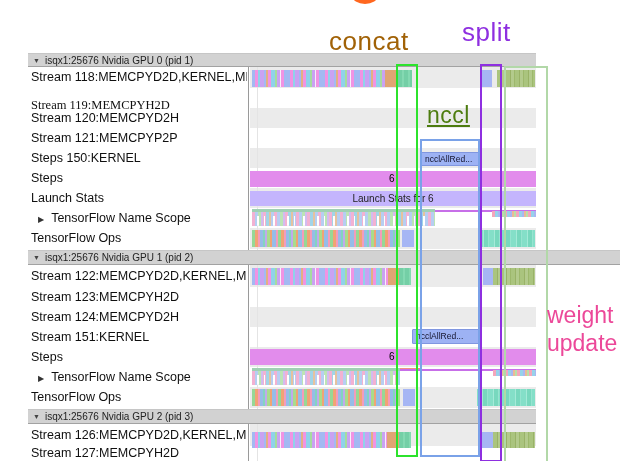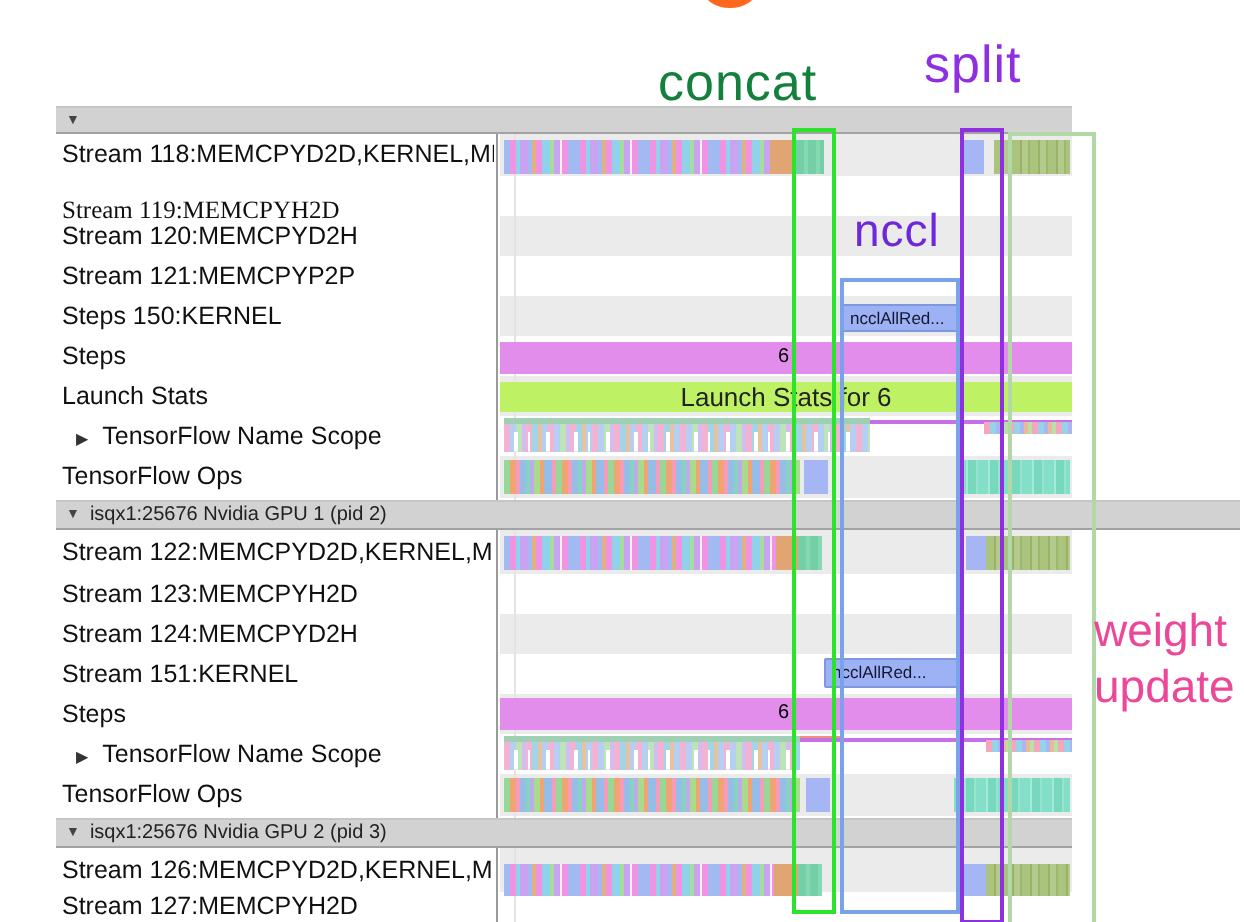--- a/index.html
+++ b/index.html
@@ -35,21 +35,21 @@
     background-repeat:no-repeat,no-repeat;}
   .olive-striped{background:repeating-linear-gradient(90deg,#aac47e 0 4px,#99b267 4px 5px,
     #b3ca8c 5px 8px,#9db86c 8px 9px);}
   .teal-striped{background:repeating-linear-gradient(90deg,#84dfc8 0 5px,#a4ead8 5px 6px,
     #78d8be 6px 10px,#96e4d0 10px 11px);}
   .mint{background:repeating-linear-gradient(90deg,#74cfa6 0 4px,#84d9b2 4px 6px);}
   .orange{background:#e0a573;}
   .periwinkle{background:#a6b6f4;}
   .steps{background:#e28cec;}
   .steps .steps-num{position:absolute;top:2px;font-size:10px;color:#000;}
-  .launch{background:#bef264;font-size:13px;color:#222;text-align:center;line-height:15px;}
+  .launch{background:#c4b5fd;font-size:10px;color:#222;text-align:center;line-height:15px;}
   .nccl-bar{background:#9db2f4;border:1px solid #8096e0;border-radius:1px;font-size:8.5px;
     line-height:13px;color:#15152e;padding-left:3px;overflow:hidden;white-space:nowrap;}
   .ns-line{background:#c76fe8;}
   .salmon-line{background:#f29080;}
   .ns-mini{background:repeating-linear-gradient(90deg,#f4a6bc 0 3px,#96d2ea 3px 6px,
     #aab6f2 6px 8px,#ecb896 8px 10px,#b8e0a8 10px 12px);}
   
   .ann-box{position:absolute;border-style:solid;background:transparent;z-index:6;}
   .ann-text{position:absolute;z-index:7;font-size:26px;line-height:26px;letter-spacing:.5px;}
   #ann-nccl{font-size:23px;}
@@ -57,20 +57,21 @@
   .ann-orange{position:absolute;left:352px;top:-13px;width:26px;height:17px;
     border-radius:50%;background:#ff671f;z-index:7;}
 </style>
 </head>
 <body>
 
 <div id="stage">
   <div id="tracks">
       <div class="header-row" style="left: 28px; top: 53px; width: 508px; height: 14px;">
         <span class="tri">▼</span>
+        <span>isqx1:25676 Nvidia GPU 0 (pid 1)</span>
       </div>
       <div class="row-stripe" style="left: 250px; top: 67px; width: 286px; height: 21px;"></div>
       <div class="row-label" style="top: 70px;"><span>Stream 118:MEMCPYD2D,KERNEL,ME</span></div>
       <div class="seg dense-stream" style="left: 252px; top: 70px; width: 133px; height: 17px;"></div>
       <div class="seg orange" style="left: 385px; top: 70px; width: 13px; height: 17px;"></div>
       <div class="seg mint" style="left: 398px; top: 70px; width: 14px; height: 17px;"></div>
       <div class="seg periwinkle" style="left: 480px; top: 70px; width: 12px; height: 17px;"></div>
       <div class="seg olive-striped" style="left: 497px; top: 70px; width: 38px; height: 17px;"></div>
       <div class="row-label" style="top: 98px; font-family: Liberation Serif, serif;"><span>Stream 119:MEMCPYH2D</span></div>
       <div class="row-stripe" style="left: 250px; top: 108px; width: 286px; height: 20px;"></div>
@@ -135,21 +136,21 @@
       <div class="seg dense-stream" style="left: 252px; top: 432px; width: 135px; height: 16px;"></div>
       <div class="seg orange" style="left: 387px; top: 432px; width: 12px; height: 16px;"></div>
       <div class="seg mint" style="left: 399px; top: 432px; width: 12px; height: 16px;"></div>
       <div class="seg periwinkle" style="left: 482px; top: 432px; width: 11px; height: 16px;"></div>
       <div class="seg olive-striped" style="left: 493px; top: 432px; width: 42px; height: 16px;"></div>
       <div class="row-label" style="top: 446px;"><span>Stream 127:MEMCPYH2D</span></div>
       <div class="vline" style="left: 248px; top: 53px; width: 1px; height: 408px; background: rgb(154, 154, 154);"></div>
       <div class="vline" style="left: 257px; top: 53px; width: 1px; height: 408px; background: rgb(228, 228, 228); z-index: 1;"></div>
     </div>
   <div id="ann-orange" class="ann-orange" style="background: rgb(255, 103, 31);"></div>
-  <div id="ann-concat" class="ann-text" style="left: 329px; top: 28px; color: #15803d;">concat</div>
+  <div id="ann-concat" class="ann-text" style="left: 329px; top: 28px; color: #a16207;">concat</div>
   <div id="ann-split" class="ann-text" style="left: 462px; top: 19px; color: rgb(142, 47, 224);">split</div>
-  <div id="ann-nccl" class="ann-text" style="left: 427px; top: 102px; color: #6d28d9;">nccl</div>
+  <div id="ann-nccl" class="ann-text" style="left: 427px; top: 102px; color: #4d7c0f; text-decoration: underline;">nccl</div>
   <div id="ann-weight" class="ann-text" style="left: 547px; top: 301px; color: #ec4899;"><span>weight</span><br><span>update</span></div>
 <div class="ann-box" style="left: 396px; top: 64px; width: 18px; height: 389px; border-color: rgb(44, 227, 44); border-width: 2px;"></div>
     <div class="ann-box" style="left: 480px; top: 64px; width: 18px; height: 394px; border-color: rgb(142, 47, 224); border-width: 2px;"></div>
     <div class="ann-box" style="left: 420px; top: 139px; width: 56px; height: 314px; border-color: rgb(122, 162, 232); border-width: 2px;"></div>
     <div class="ann-box" style="left: 504px; top: 66px; width: 40px; height: 396px; border-color: rgb(178, 216, 168); border-width: 2px;"></div>
   </div>
 
 </body></html>

